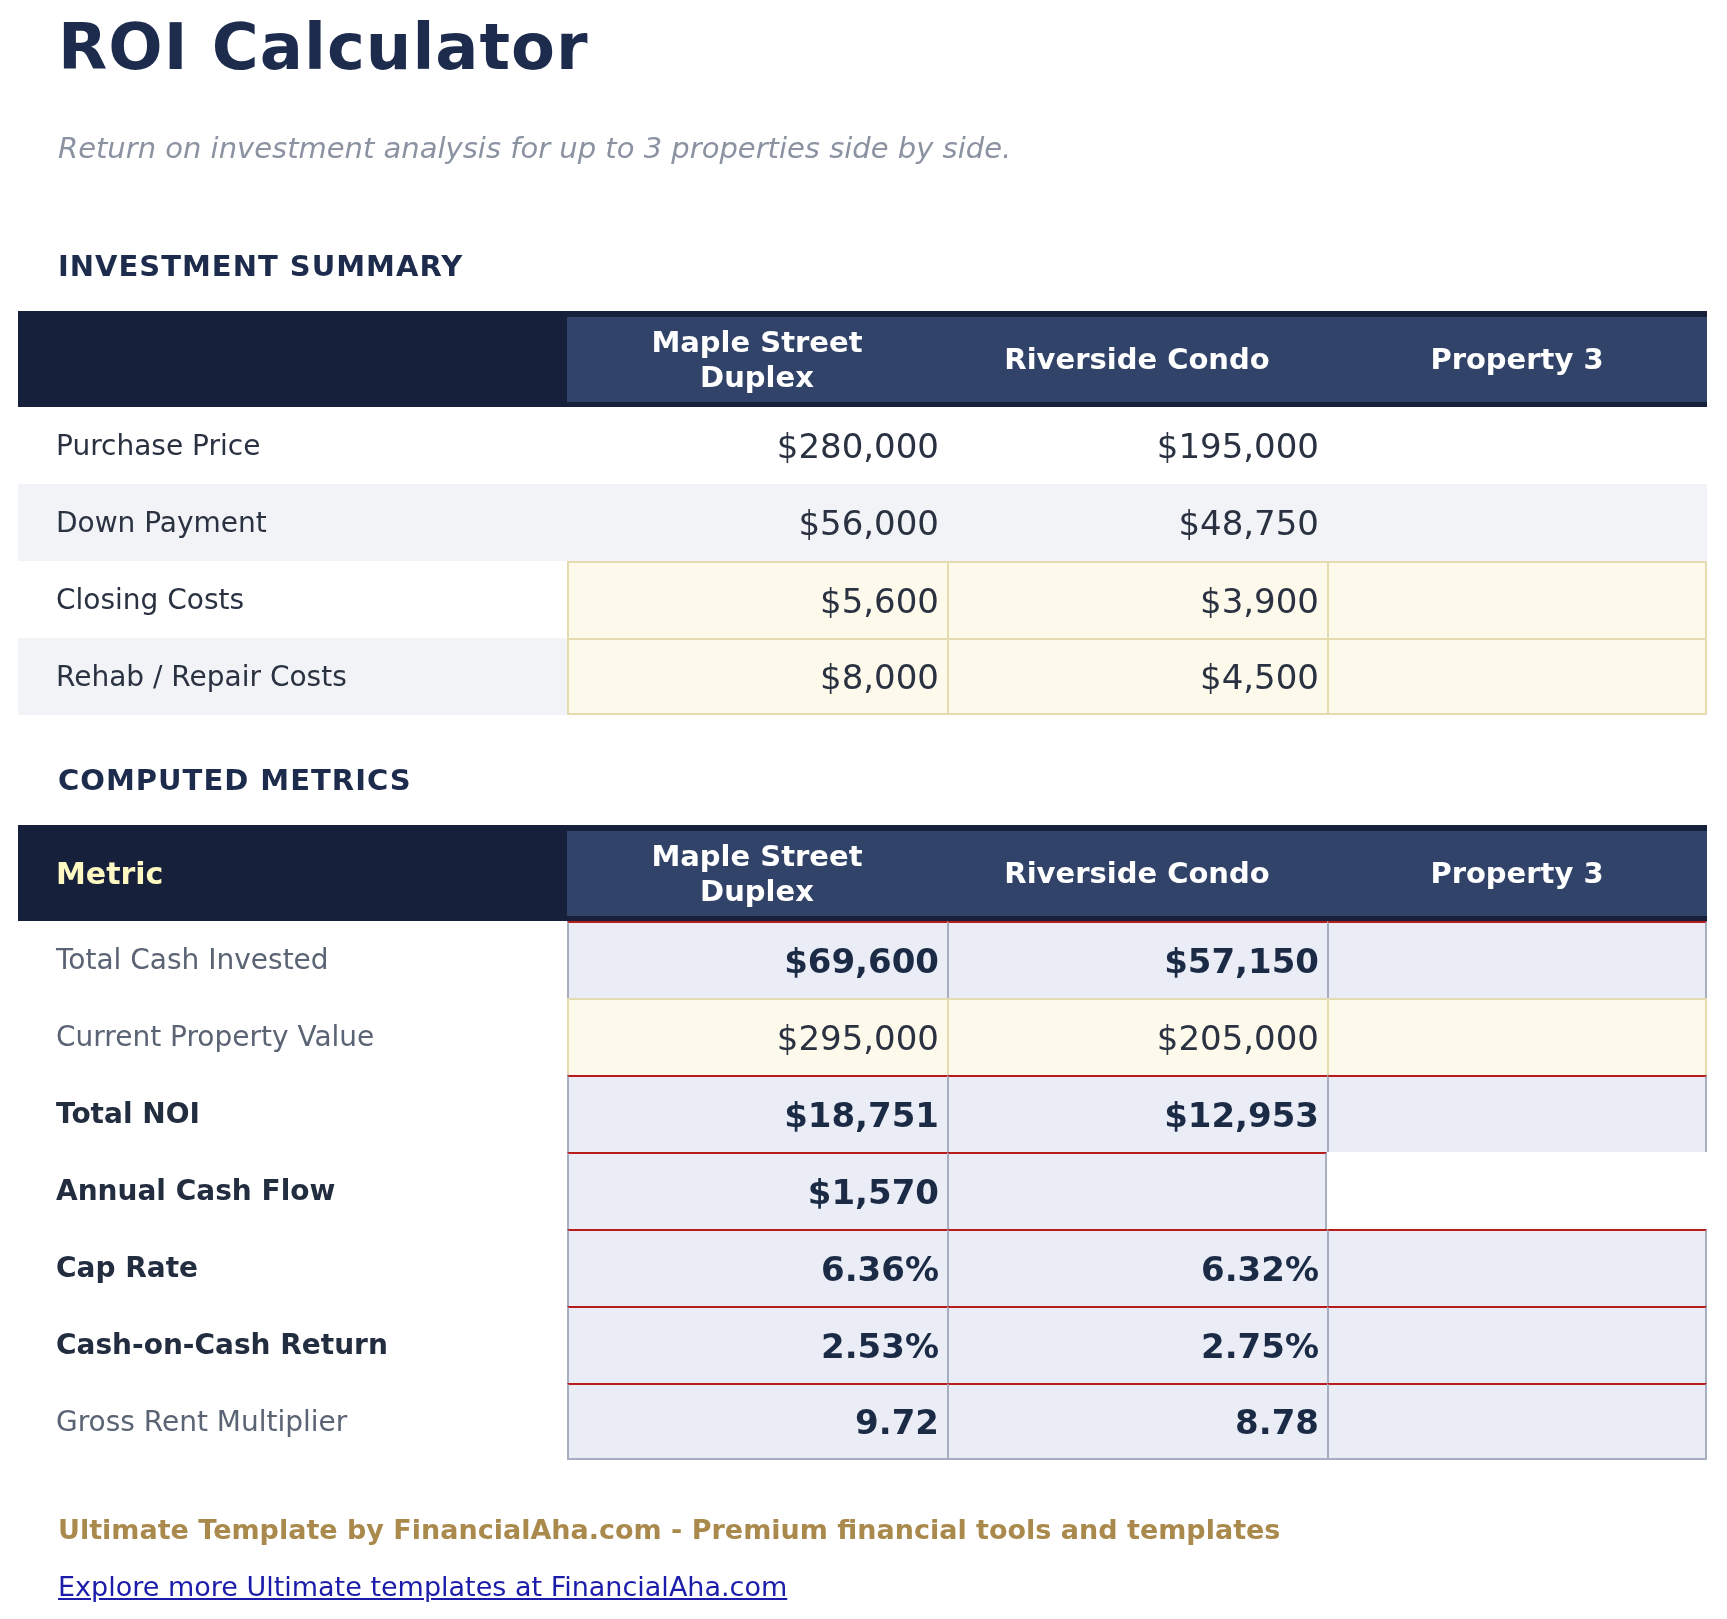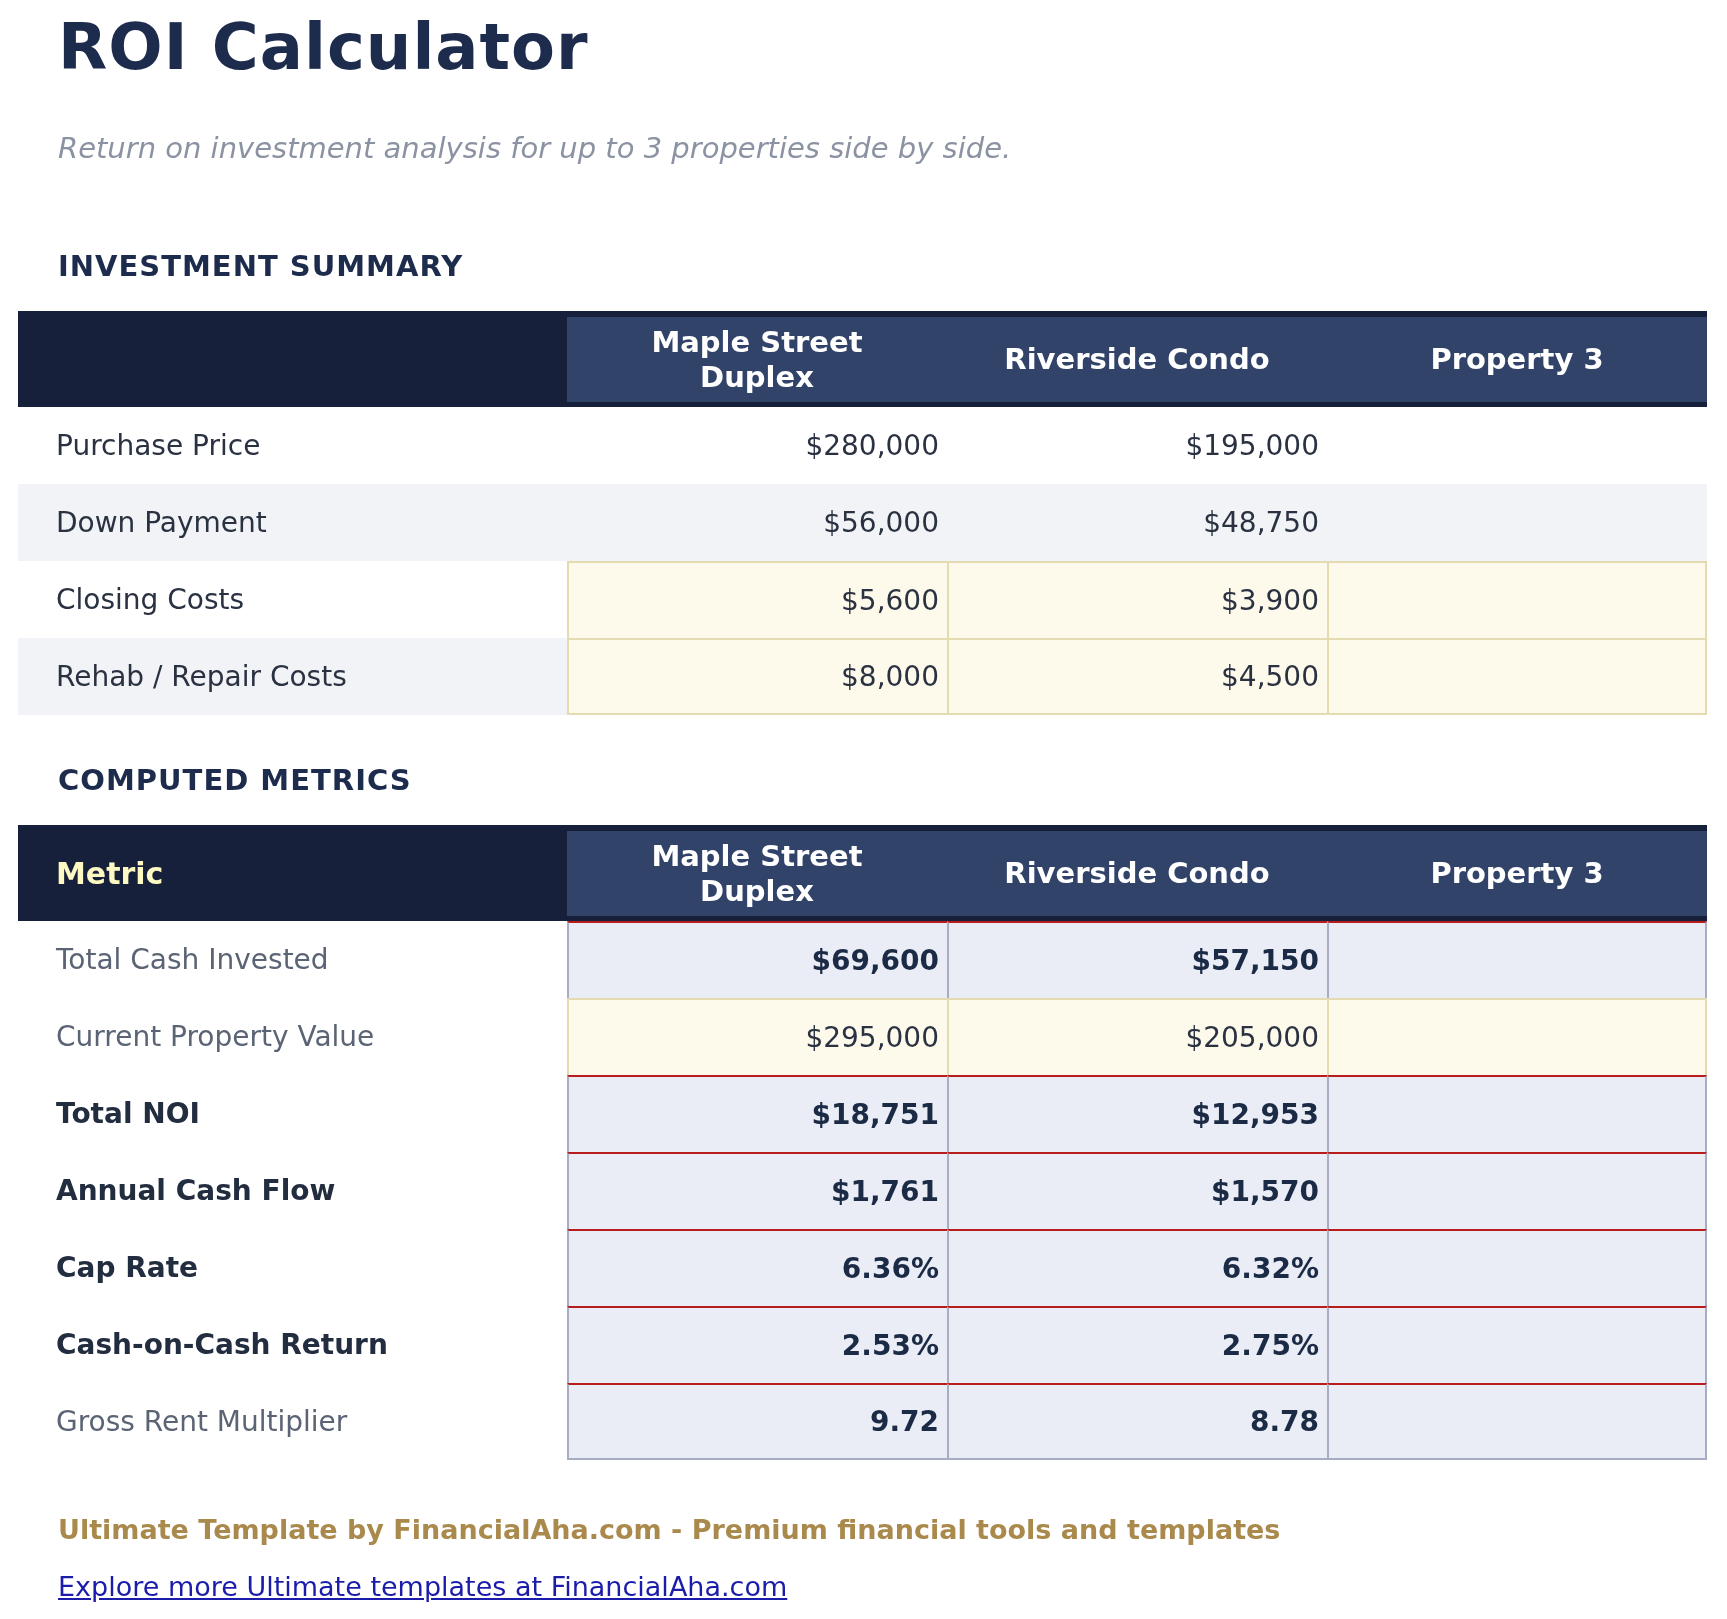--- a/index.html
+++ b/index.html
@@ -53,21 +53,21 @@
     height: 77px;
   }
   .trow.alt { background: #f2f3f6; }
 
   .lcell {
     display: flex; align-items: center; padding-left: 38px;
     font-size: 28px; color: #2a3242;
   }
   .vcell {
     display: flex; align-items: center; justify-content: flex-end;
-    padding-right: 8px; font-size: 28px; color: #2a3242; text-align: center;
+    padding-right: 8px; font-size: 34px; color: #2a3242; text-align: center;
   }
 
   
   .vcell.input {
     background: #fdf9eb;
     border-left: 2px solid #e5dbb0;
     border-top: 2px solid #e5dbb0;
   }
   .trow .vcell.input:last-child { border-right: 2px solid #e5dbb0; }
   .trow.row-last .vcell.input { border-bottom: 2px solid #e5dbb0; }
@@ -169,21 +169,20 @@
     <div class="vcell input"></div>
   </div>
   <div class="trow">
     <div class="lcell strong">Total NOI</div>
     <div class="vcell computed strong">$18,751</div>
     <div class="vcell computed strong">$12,953</div>
     <div class="vcell computed strong"></div>
   </div>
   <div class="trow">
     <div class="lcell strong">Annual Cash Flow</div>
-    <div class="vcell computed strong">$1,761</div>
     <div class="vcell computed strong">$1,570</div>
     <div class="vcell computed strong"></div>
   </div>
   <div class="trow">
     <div class="lcell strong">Cap Rate</div>
     <div class="vcell computed strong">6.36%</div>
     <div class="vcell computed strong">6.32%</div>
     <div class="vcell computed strong"></div>
   </div>
   <div class="trow">

